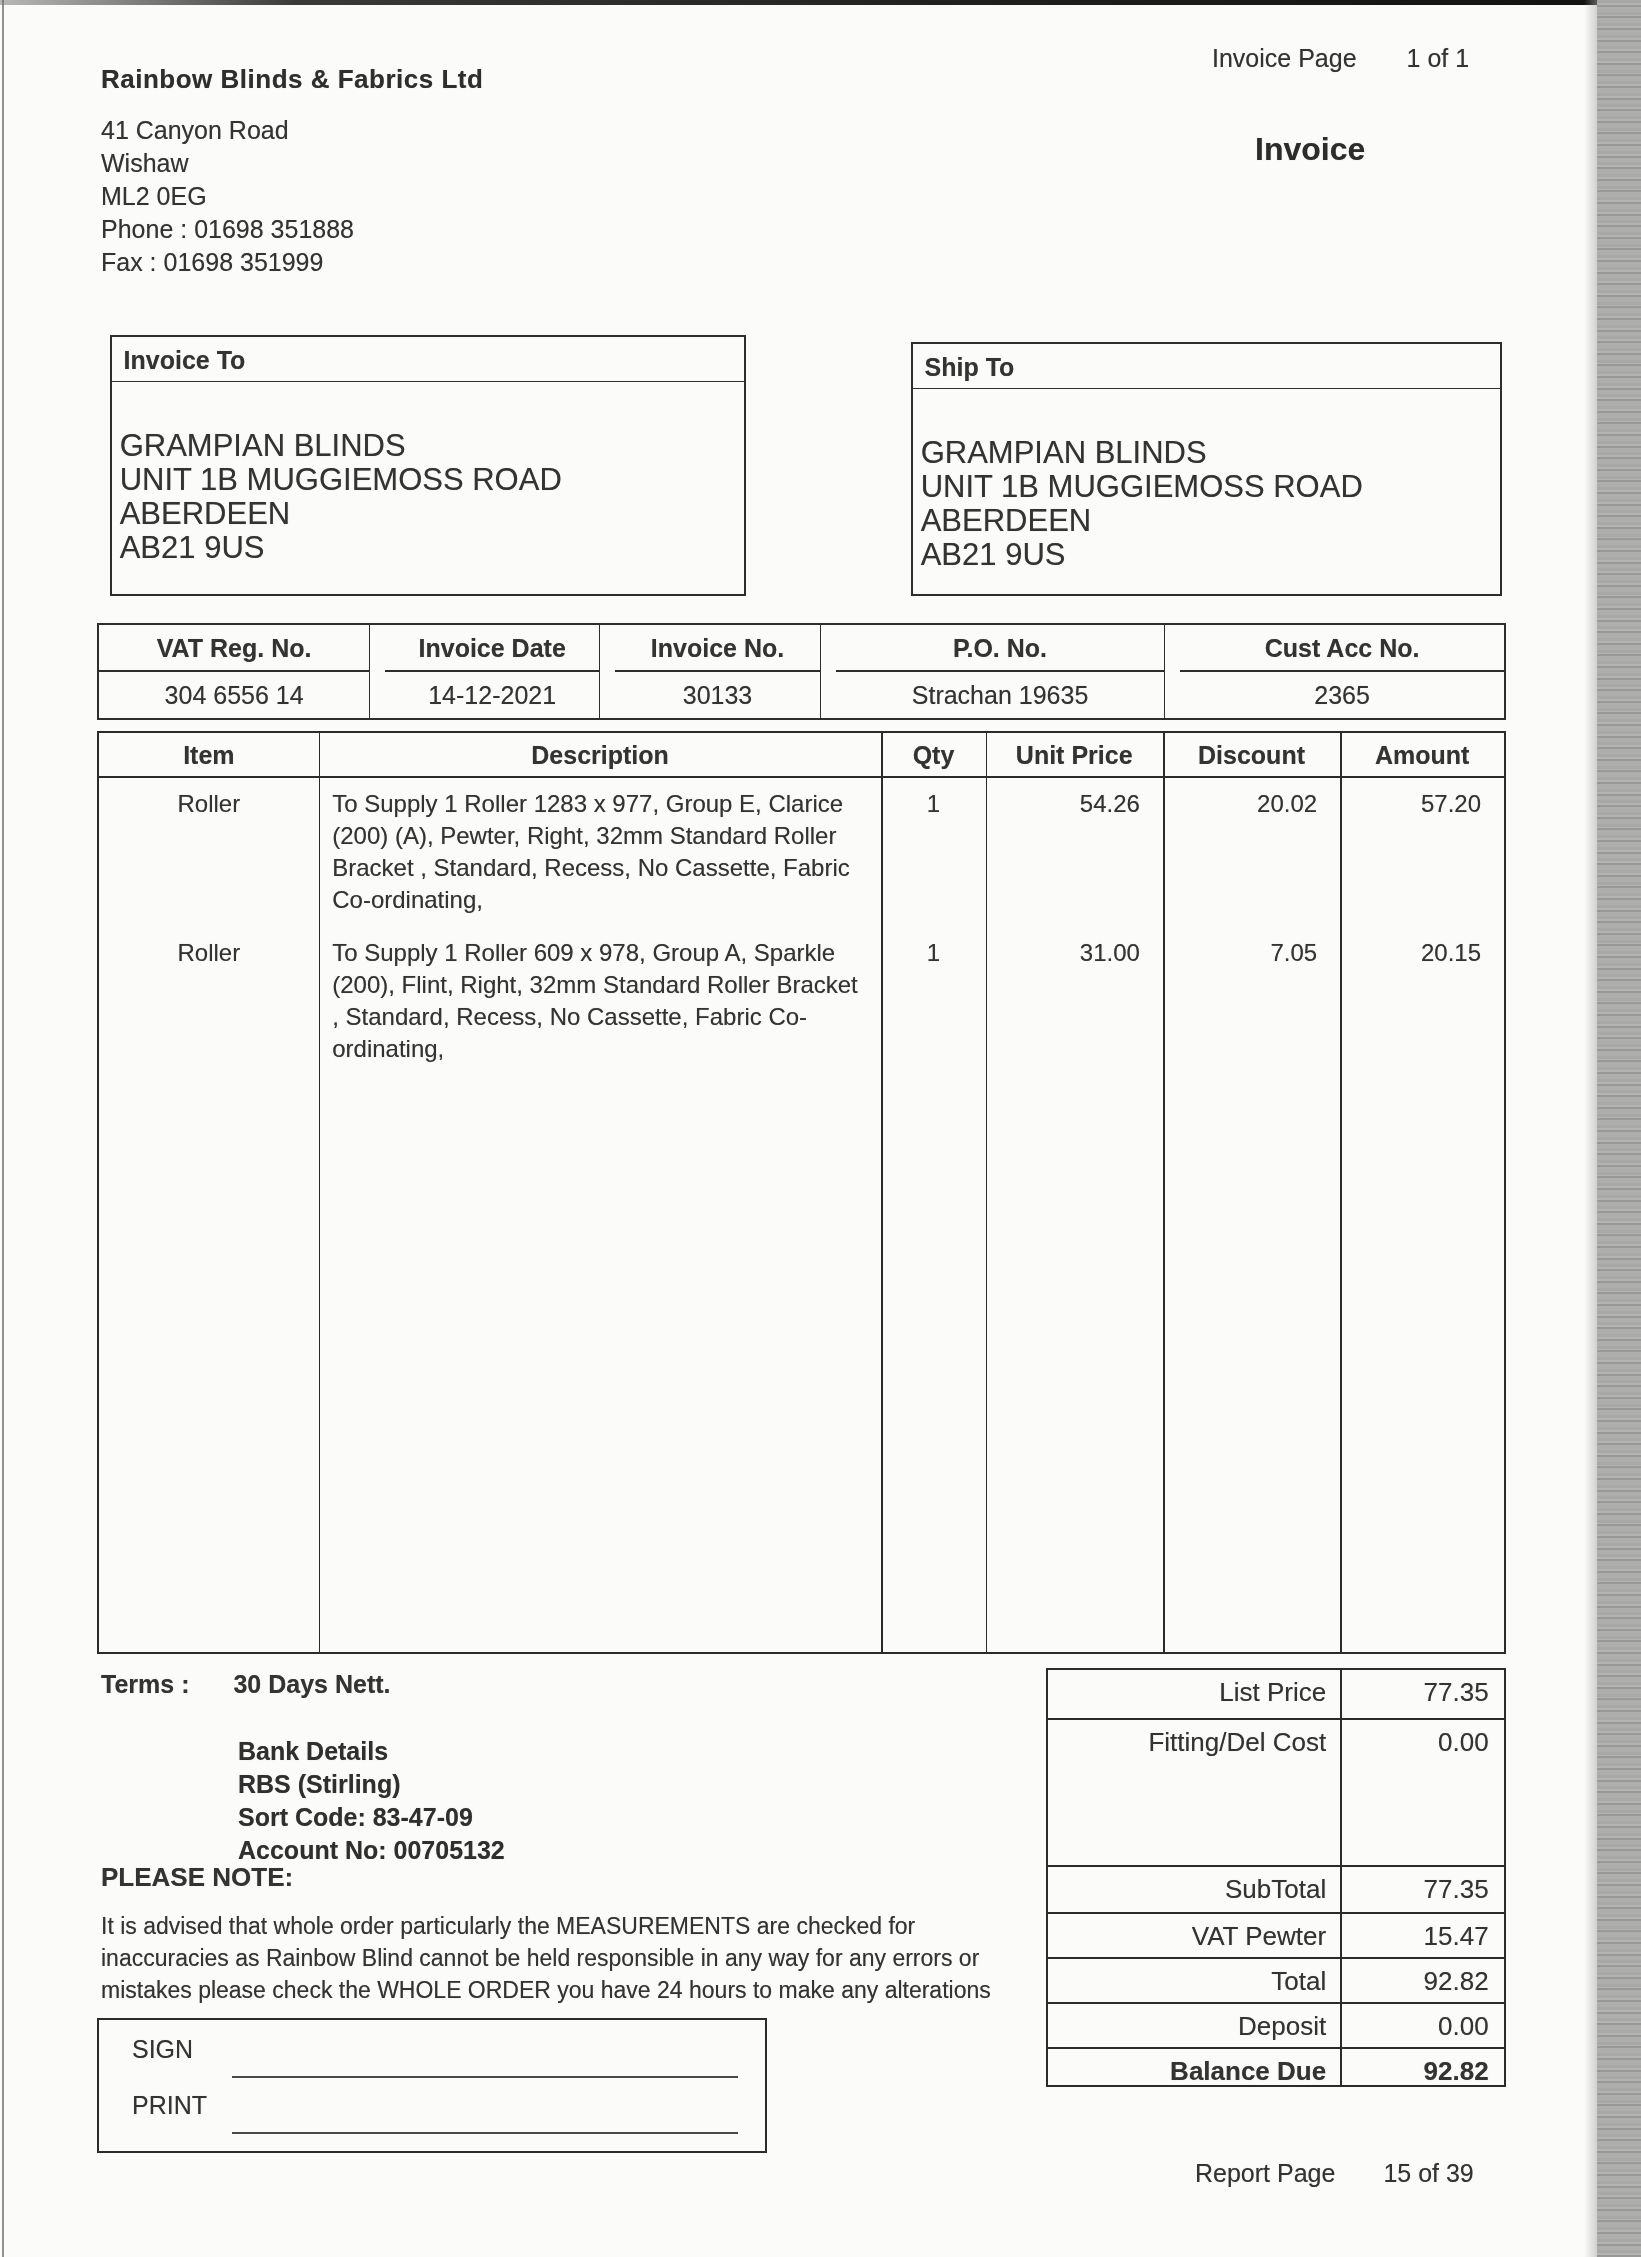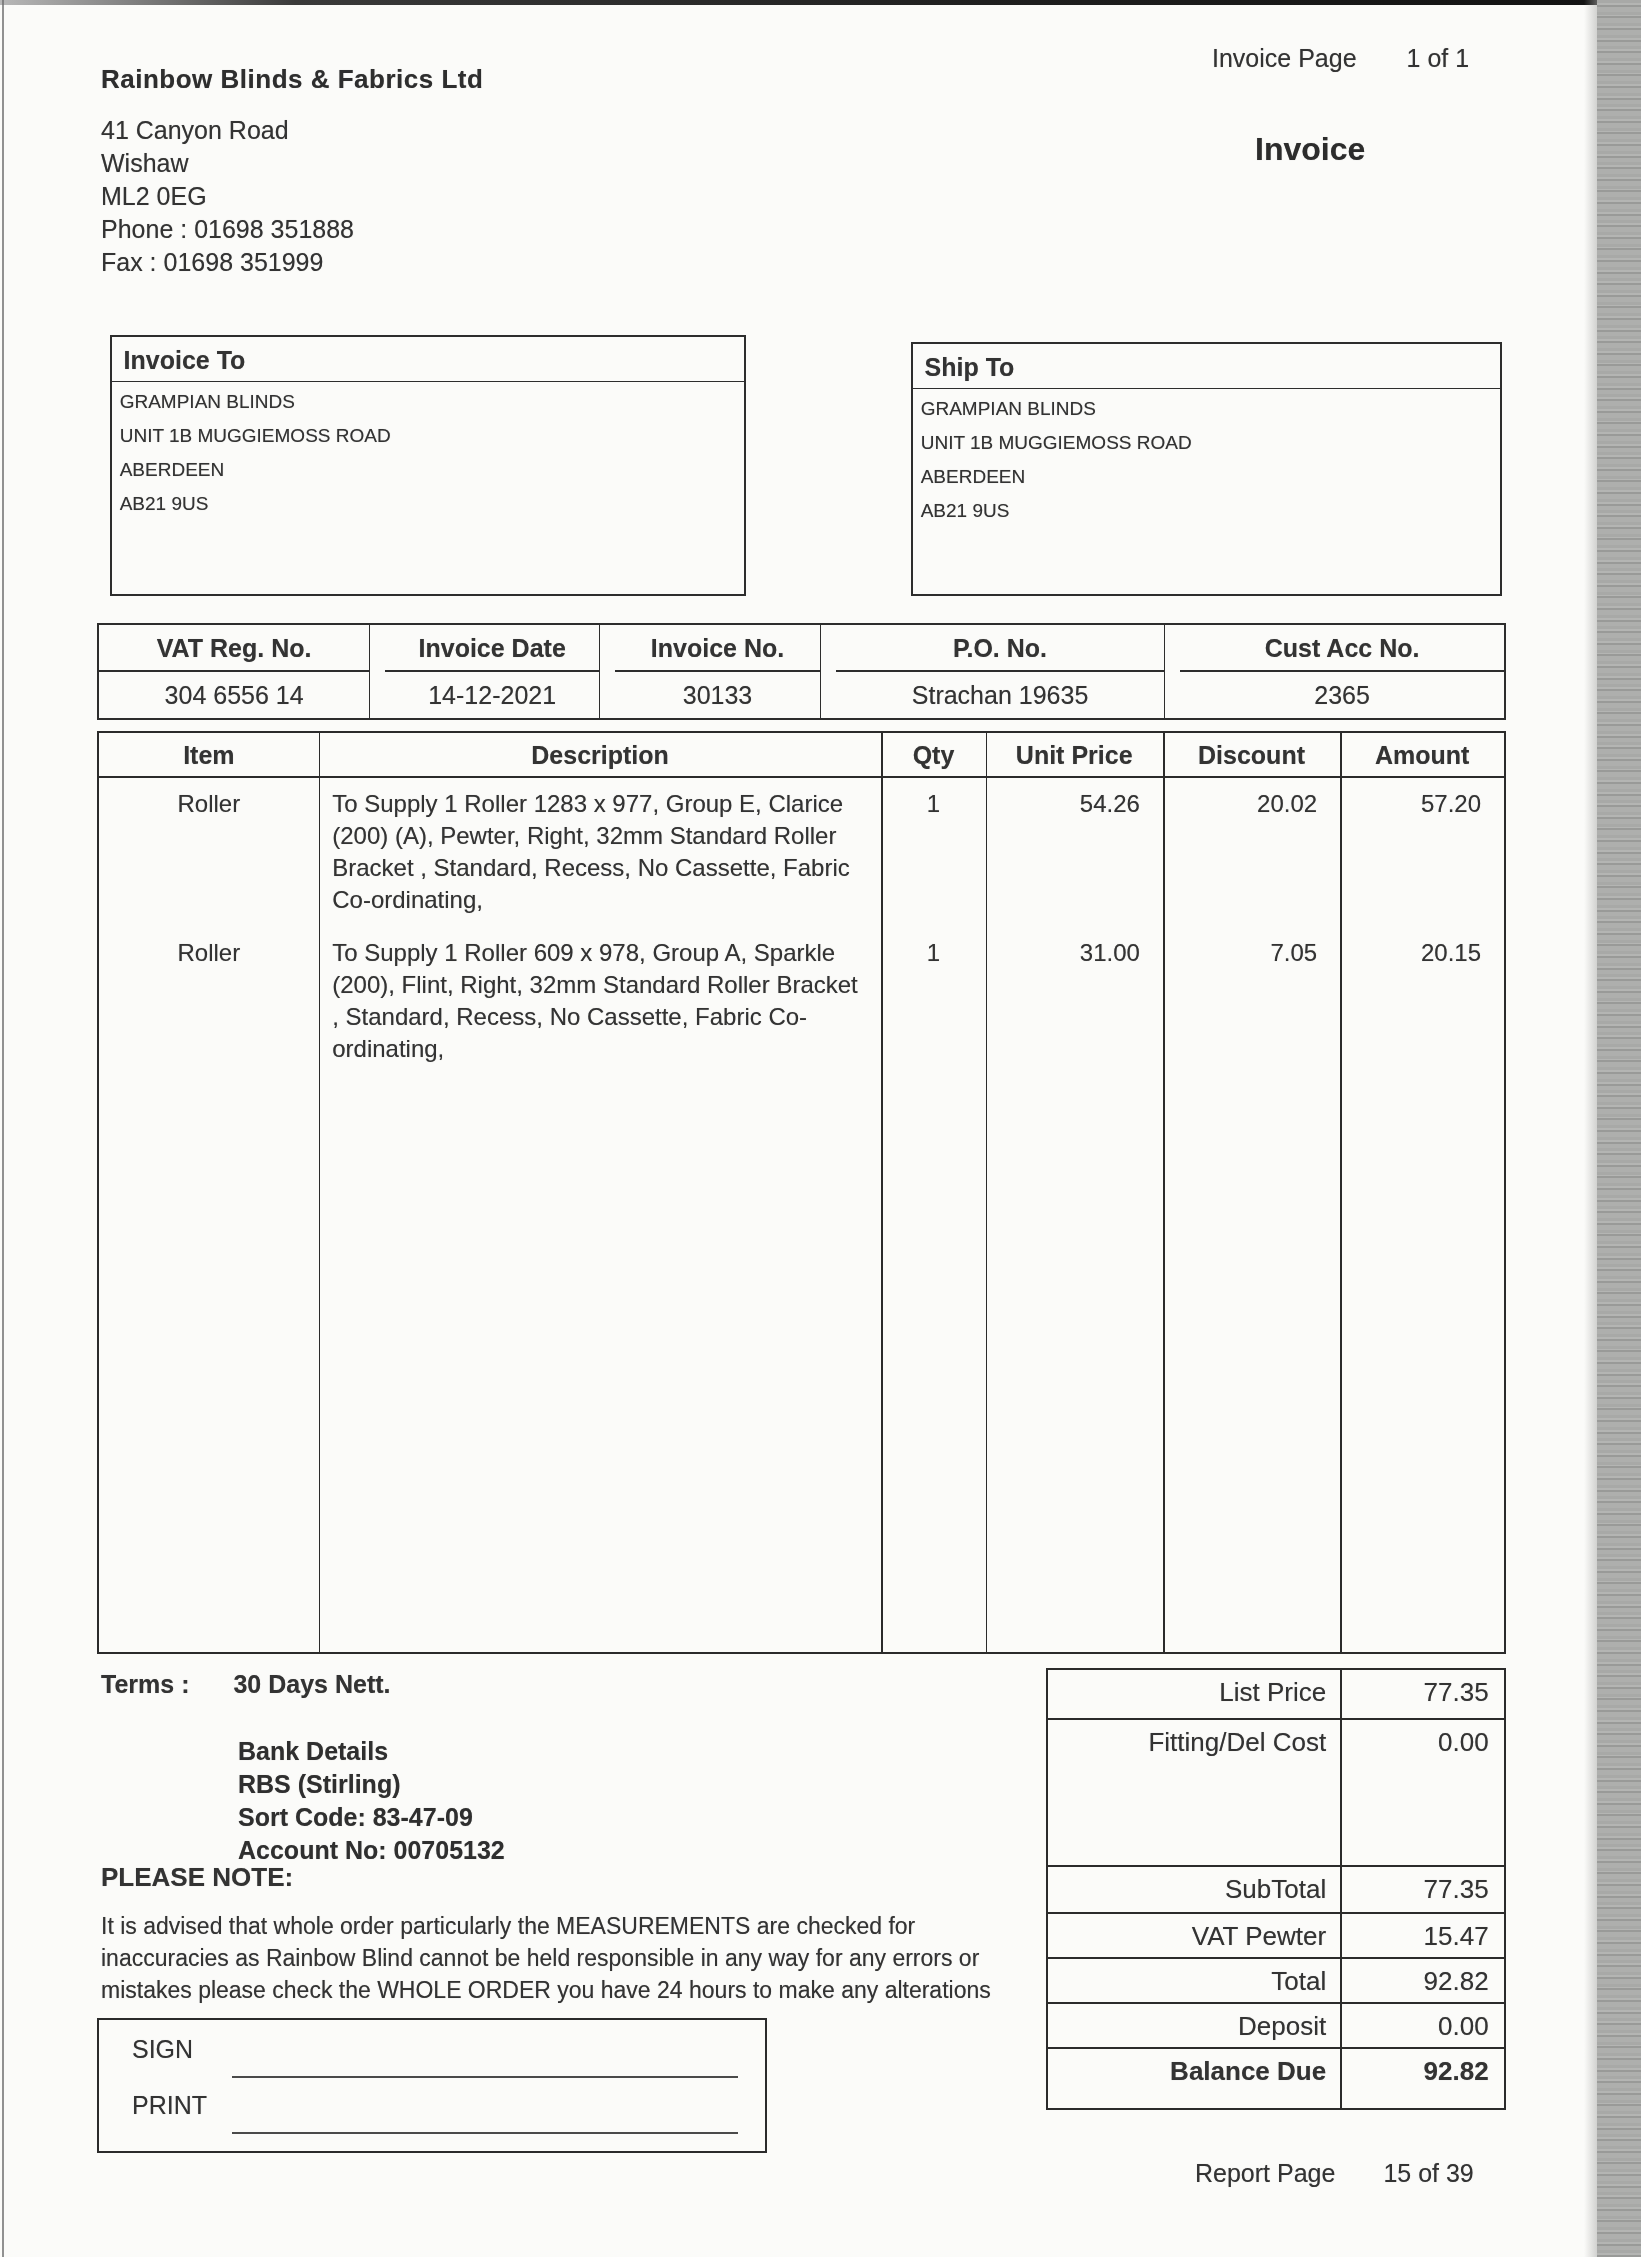--- a/index.html
+++ b/index.html
@@ -20,21 +20,21 @@
     background:linear-gradient(to right, rgba(168,169,167,0), rgba(168,169,167,0.5)); }
 
   .company-name { position:absolute; left:101px; top:64px; font-size:26px; font-weight:bold; letter-spacing:0.5px; color:#2e2e2e; }
   .company-addr { position:absolute; left:101px; top:114px; font-size:25px; line-height:33px; color:#333; }
 
   .pageinfo { position:absolute; left:1212px; top:44px; font-size:25px; display:flex; gap:50px; }
   .invoice-title { position:absolute; left:1255px; top:131px; font-size:32px; font-weight:bold; color:#2c2c2c; }
 
   .addr-box { position:absolute; border:2.4px solid #2d2d2d; }
   .addr-box .box-label { font-weight:bold; font-size:25px; padding:8.7px 11.6px 6.8px; border-bottom:1.9px solid #2d2d2d; }
-  .addr-box .box-lines { padding:2.9px 7.7px; font-size:19px; line-height:34px; }
+  .addr-box .box-lines { padding:2.9px 7.7px; font-size:31px; line-height:34px;margin-top:44px; }
   .box-invoice-to { left:110px; top:335px; width:632px; height:257px; }
   .box-ship-to   { left:911px; top:342px; width:587px; height:250px; }
 
   .meta-table { position:absolute; left:97px; top:623px; width:1405px; border:2.4px solid #2d2d2d; }
   .meta-row { display:grid; grid-template-columns:294fr 233fr 223fr 357fr 351fr;gap:15px; }
   .meta-cell { text-align:center; font-size:25px; padding:8.7px 3.9px 7.7px; border-right:1.9px solid #2d2d2d; }
   .meta-cell:last-child { border-right:none; }
   .meta-row.hdr .meta-cell { font-weight:bold; border-bottom:2.4px solid #2d2d2d; }
 
   .items-table { position:absolute; left:97px; top:731px; width:1405px; height:919px; border:2.9px solid #2b2b2b; }
@@ -54,21 +54,21 @@
   .bank-block { position:absolute; left:238px; top:1735px; font-size:25px; font-weight:bold; line-height:33px; color:#2f2f2f; }
   .note-heading { position:absolute; left:101px; top:1862px; font-size:26px; font-weight:bold; }
   .note-body { position:absolute; left:101px; top:1910px; width:903px; font-size:23px; line-height:32px; }
 
   .totals-box { position:absolute; left:1046px; top:1668px; width:456px; border:2.9px solid #2b2b2b; }
   .tot-row { display:grid; grid-template-columns:304fr 168fr; border-bottom:2.4px solid #2b2b2b; }
   .tot-row:last-child { border-bottom:none; }
   .tot-label { text-align:right; padding:6.8px 13.5px 0 0; font-size:26px; border-right:2.4px solid #2b2b2b; }
   .tot-value { text-align:right; padding:6.8px 15.4px 0 0; font-size:26px; }
   .h-listprice{height:48px;} .h-fitting{height:145px;} .h-subtotal{height:45px;}
-  .h-vat{height:43px;} .h-total{height:43px;} .h-deposit{height:43px;} .h-balance{height:59px;}
+  .h-vat{height:43px;} .h-total{height:43px;} .h-deposit{height:43px;} .h-balance{height:36px;}
   .tot-row.bold .tot-label, .tot-row.bold .tot-value { font-weight:bold; }
 
   .sign-box { position:absolute; left:97px; top:2018px; width:666px; height:131px; border:2.9px solid #2b2b2b; }
   .sign-box .lbl { position:absolute; left:33px; font-size:25px; }
   .lbl-sign{top:15.4px;} .lbl-print{top:71px;}
   .sig-line { position:absolute; left:133px; right:27px; height:1.9px; background:#4a4a4a; }
   .line-sign{top:56px;} .line-print{top:112px;}
 
   .report-page { position:absolute; left:1195px; top:2159px; font-size:25px; display:flex; gap:48px; }
 </style>

